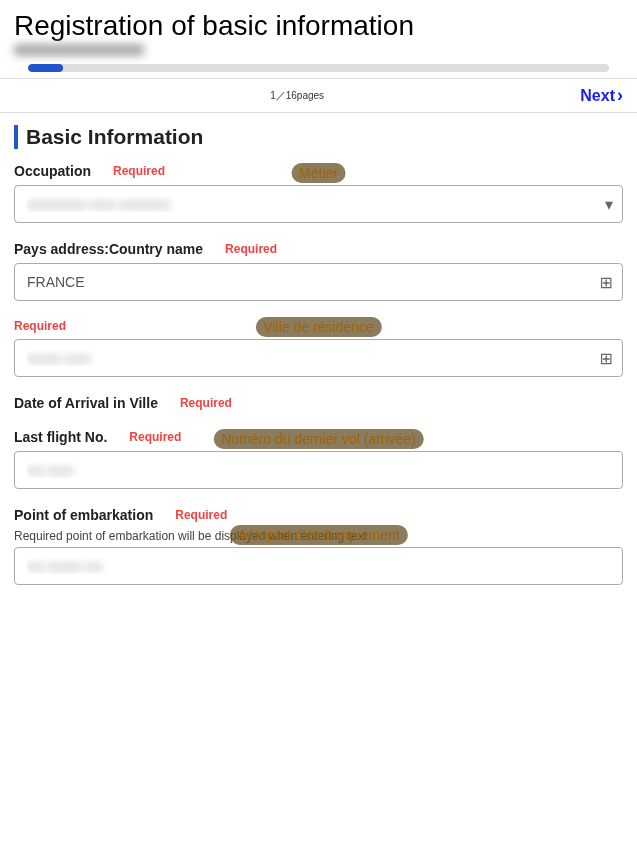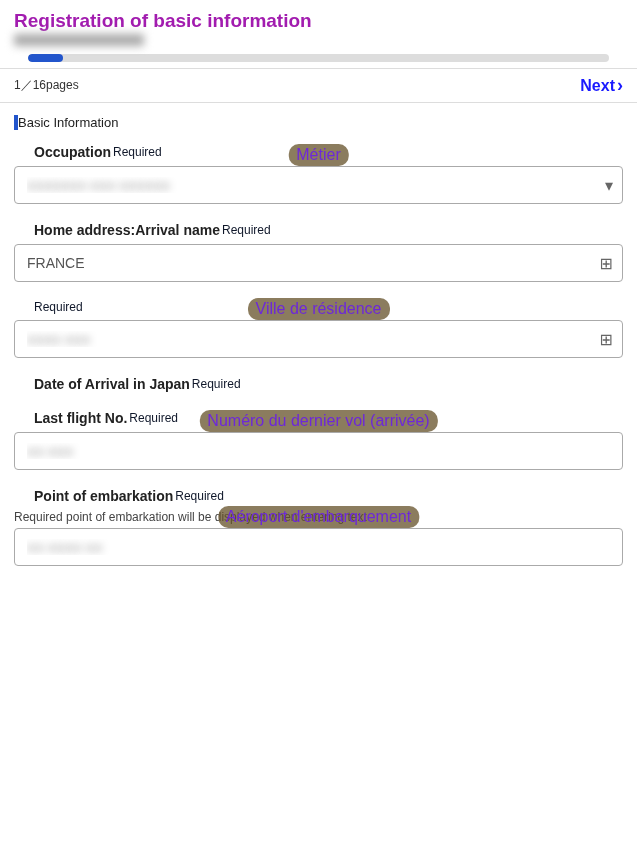--- a/index.html
+++ b/index.html
@@ -10,23 +10,23 @@
       width: 637px;
       min-height: 842px;
       font-size: 14px;
     }
 
     .header {
       padding: 10px 14px 6px 14px;
       border-bottom: 1px solid #ddd;
     }
     .header-title {
-      font-size: 19px;
-      font-weight: bold;
-      color: #a21caf;
+      font-size: 28px;
+      font-weight: normal;
+      color: #000000;
     }
     .header-subtitle {
       font-size: 12px;
       color: #777;
       margin-top: 2px;
       filter: blur(4px);
       width: 130px;
       background: #aaa;
       height: 12px;
       border-radius: 2px;
@@ -47,21 +47,22 @@
 
     .nav-row {
       display: flex;
       align-items: center;
       justify-content: flex-end;
       padding: 6px 14px;
       border-bottom: 1px solid #ddd;
     }
     .nav-page-info {
       flex: 1;
-      font-size: 12px;
+      text-align: center;
+      font-size: 10px;
       color: #333;
     }
     .nav-next-btn {
       display: flex;
       align-items: center;
       color: #1a1aff;
       font-size: 16px;
       font-weight: bold;
       cursor: pointer;
       background: none;
@@ -73,45 +74,44 @@
       color: #1a1aff;
     }
 
     .section {
       padding: 12px 14px 0 14px;
     }
 
     .section-title {
       display: flex;
       align-items: center;
-      font-size: 13px;
-      font-weight: normal;
+      font-size: 21px;
+      font-weight: bold;
       margin-bottom: 14px;
       border-left: 4px solid #2255cc;
-      padding-left: 0;
+      padding-left: 8px;
     }
 
     .field-group {
       margin-bottom: 18px;
     }
 
     .field-label {
       font-size: 14px;
       font-weight: 600;
       color: #222;
       margin-bottom: 6px;
       display: flex;
       align-items: center;
-      gap: 2px;
-      margin-left: 20px;
+      gap: 22px;
     }
     .required-badge {
-      color: #0f172a;
+      color: #ef4444;
       font-size: 12px;
-      font-weight: normal;
+      font-weight: bold;
     }
 
     .field-note {
       font-size: 12px;
       color: #444;
       margin-bottom: 4px;
     }
 
     .field-input-wrapper {
       position: relative;
@@ -149,22 +149,22 @@
       top: 50%;
       transform: translateY(-50%);
       color: #666;
       pointer-events: none;
       font-size: 16px;
     }
 
     .tooltip-label {
       display: inline-block;
       background: rgba(100, 80, 40, 0.75);
-      color: #6d28d9;
-      font-size: 16px;
+      color: #a16207;
+      font-size: 14px;
       padding: 2px 8px;
       border-radius: 10px;
       position: absolute;
       top: -22px;
       left: 50%;
       transform: translateX(-50%);
       white-space: nowrap;
       pointer-events: none;
       z-index: 10;
     }
@@ -204,21 +204,21 @@
     </div>
     <div class="tooltip-wrapper field-input-wrapper">
       <span class="tooltip-label">Métier</span>
       <input class="field-input blurred-text" type="text" value="●●●●●●● ●●● ●●●●●●" readonly="" style="">
       <span class="dropdown-icon">▾</span>
     </div>
   </div>
 
   <div class="field-group">
     <div class="field-label">
-      <span>Home address:Arrival name</span>
+      <span>Pays address:Country name</span>
       <span class="required-badge">Required</span>
     </div>
     <div class="tooltip-wrapper field-input-wrapper">
       <input class="field-input" type="text" value="FRANCE" style="">
       <span class="dropdown-icon">⊞</span>
     </div>
   </div>
 
   <div class="field-group">
     <div class="field-label">
@@ -226,21 +226,21 @@
     </div>
     <div class="tooltip-wrapper field-input-wrapper">
       <span class="tooltip-label">Ville de résidence</span>
       <input class="field-input blurred-text" type="text" value="●●●● ●●●" style="">
       <span class="dropdown-icon">⊞</span>
     </div>
   </div>
 
   <div class="field-group">
     <div class="field-label">
-      <span>Date of Arrival in Japan</span>
+      <span>Date of Arrival in Ville</span>
       <span class="required-badge">Required</span>
     </div>
   </div>
 
   <div class="field-group">
     <div class="field-label">
       <span>Last flight No.</span>
       <span class="required-badge">Required</span>
     </div>
     <div class="tooltip-wrapper field-input-wrapper">

